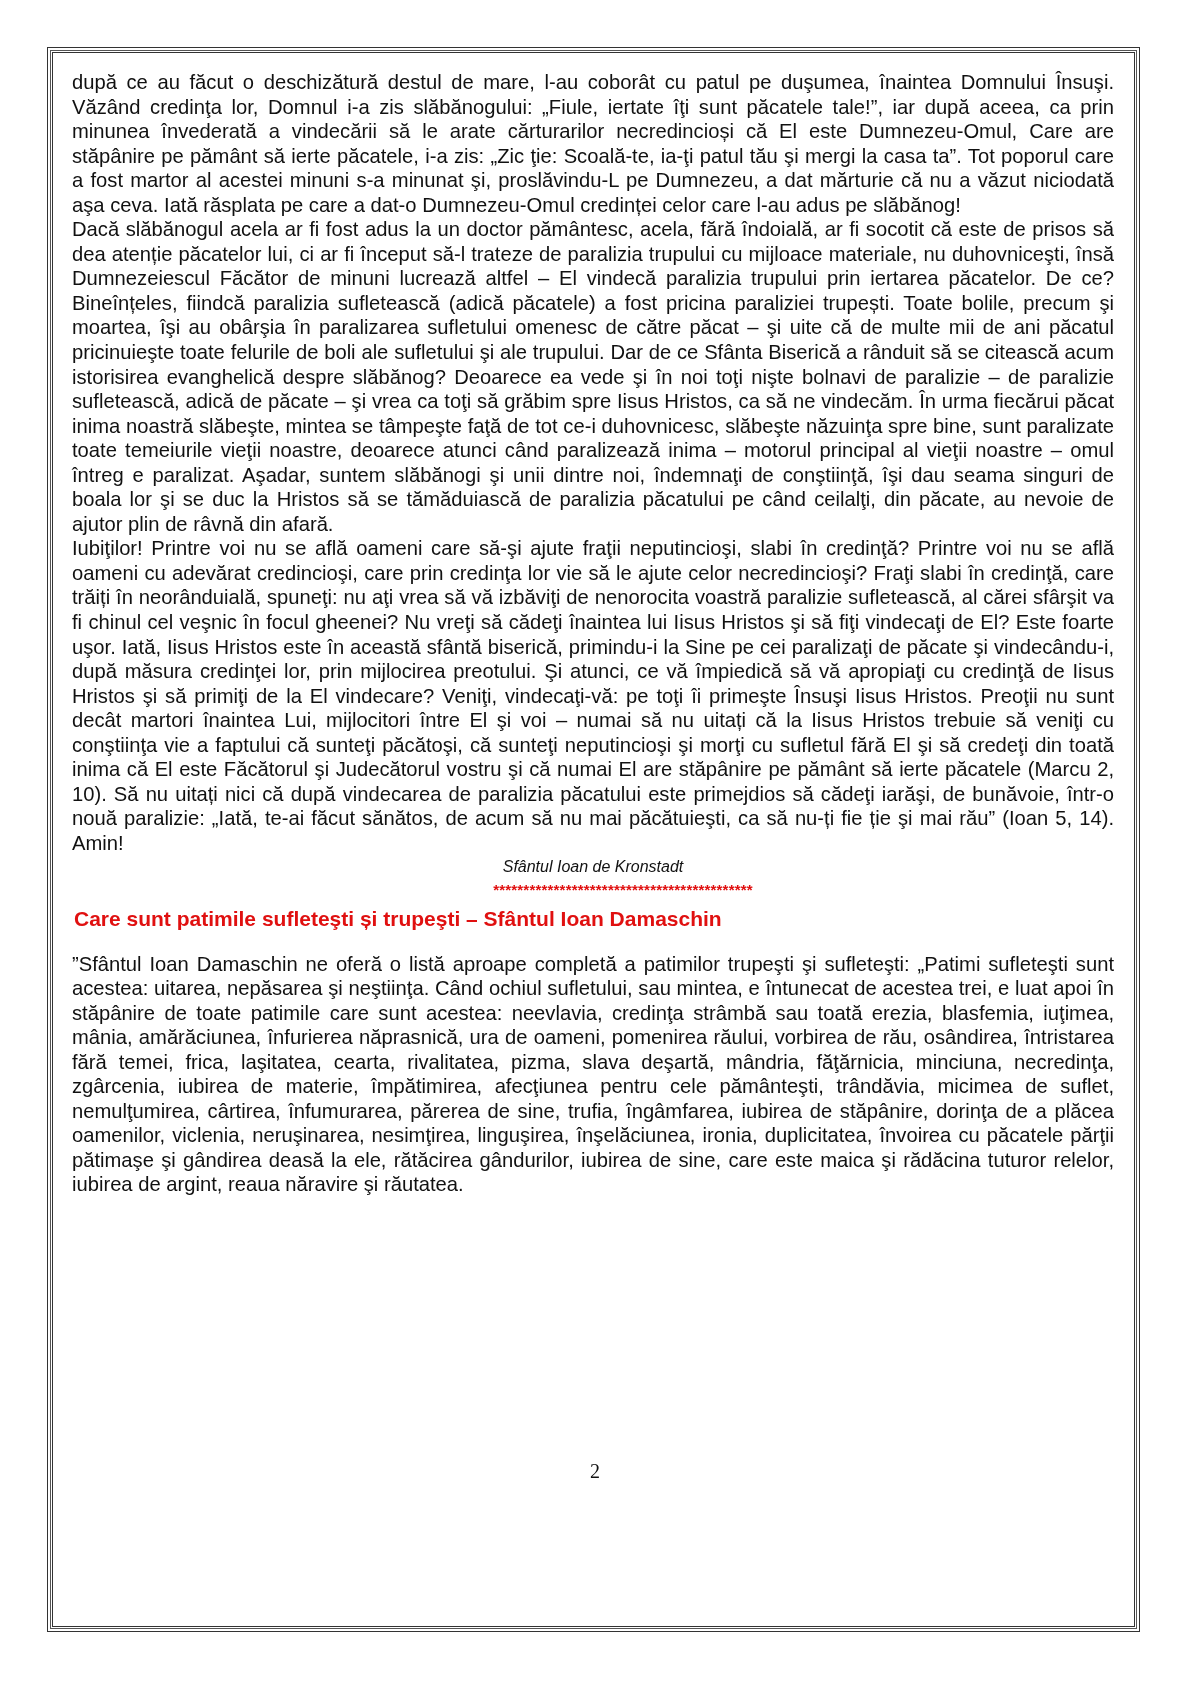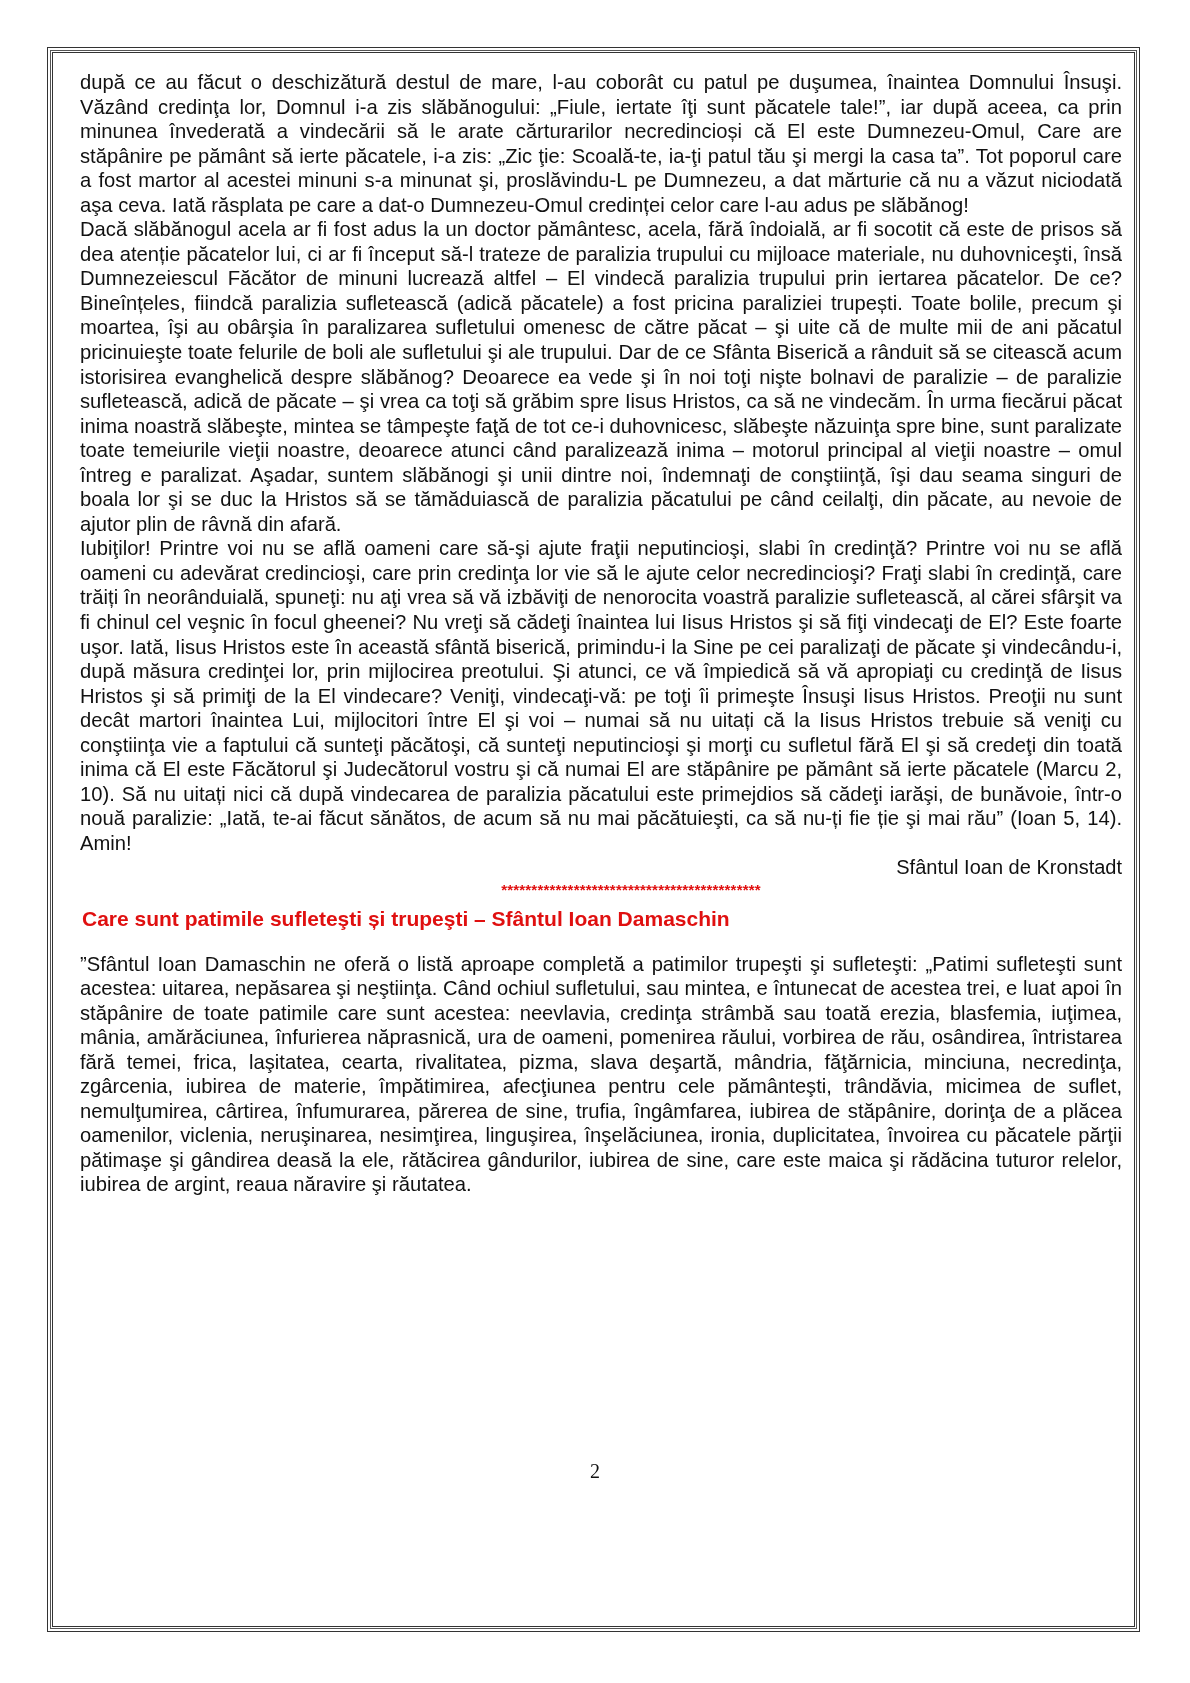--- a/index.html
+++ b/index.html
@@ -11,27 +11,27 @@
   }
   .frame::before {
     content: ""; position: absolute; left: 2px; top: 2px; right: 2px; bottom: 2px;
     border: 1px solid #555;
   }
   .frame::after {
     content: ""; position: absolute; left: 4px; top: 4px; right: 4px; bottom: 4px;
     border: 1px solid #333;
   }
   .content {
-    position: absolute; left: 80px; top: 70px; width: 1042px;
+    position: absolute; left: 72px; top: 70px; width: 1042px;
     font-family: "Liberation Sans", sans-serif;
     font-size: 20.2px; line-height: 24.55px; color: #111;
     text-align: justify;
   }
   .content p { margin: 0; }
-  .sign { font-size: 20px; line-height: 22px; text-align: right; }
+  .sign { font-style: italic; font-size: 16px; line-height: 22px; text-align: center; }
   .stars {
     text-align: center; color: #e01010; font-weight: bold; font-size: 15px;
     line-height: 20px; letter-spacing: 0.2px; margin-top: 2px; padding-left: 60px;
   }
   .title {
     color: #e01010; font-weight: bold; font-size: 21px; line-height: 26px;
     text-align: left; margin-top: 6px; margin-left: 2px; margin-bottom: 20px;
   }
   .pagenum {
     position: absolute; left: 0; width: 1190px; top: 1460px; text-align: center;

